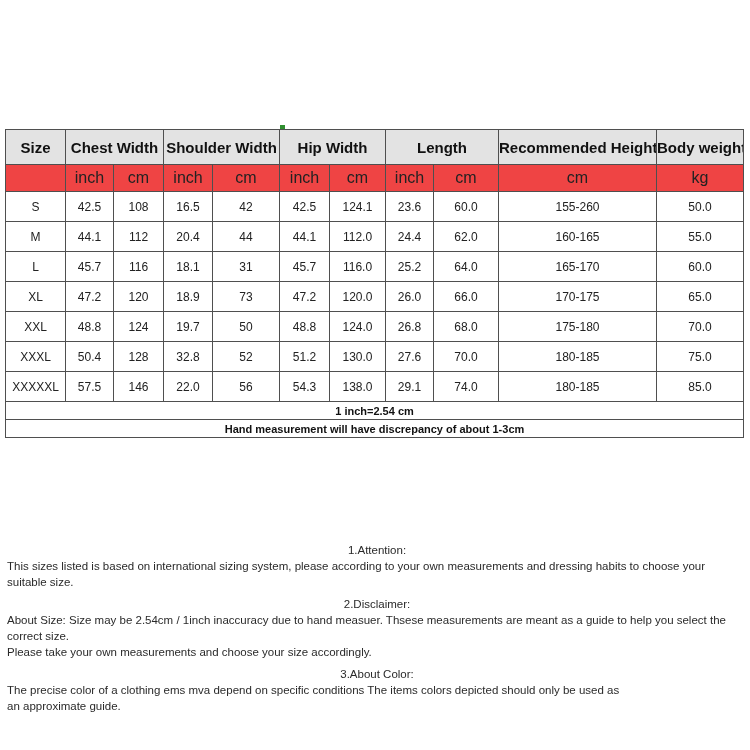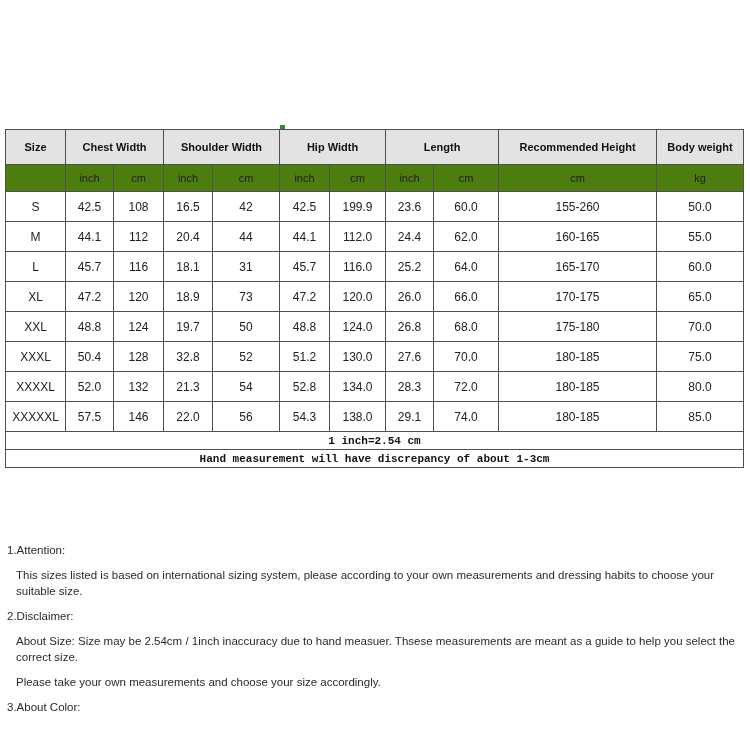--- a/index.html
+++ b/index.html
@@ -3,35 +3,35 @@
 <meta charset="utf-8">
 <style>
   html,body{margin:0;padding:0;background:#ffffff;}
   .page{position:relative;width:750px;height:750px;background:#ffffff;overflow:hidden;
         font-family:"Liberation Sans",sans-serif;color:#1a1a1a;}
 
   table.size-chart{position:absolute;left:5px;top:129px;width:738px;
         border-collapse:collapse;table-layout:fixed;}
   .size-chart th,.size-chart td{border:1px solid #4f4f4f;text-align:center;
         vertical-align:middle;padding:0;overflow:hidden;white-space:nowrap;}
-  .size-chart thead tr.hdr-row th{background:#e3e3e3;font-size:11px;
+  .size-chart thead tr.hdr-row th{background:#e3e3e3;font-size:15px;
         font-weight:bold;height:34px;color:#111;}
-  .size-chart tr.units-row td{background:#4d7c0f;font-size:11px;height:26px;color:#222;}
+  .size-chart tr.units-row td{background:#ef4444;font-size:16px;height:26px;color:#222;}
   .size-chart tbody.data td{font-size:12px;height:29px;background:#ffffff;color:#222;}
-  .size-chart tr.note-row td{font-family:Liberation Mono, monospace;
+  .size-chart tr.note-row td{font-family:Liberation Sans, sans-serif;
         font-size:11px;font-weight:bold;height:17px;background:#ffffff;color:#111;}
 
   .green-marker{position:absolute;left:280px;top:125px;width:5px;height:5px;
         background:#2f8f2f;}
 
   .footnotes{position:absolute;left:7px;top:542px;width:740px;font-size:11.5px;
         line-height:16px;color:#2a2a2a;}
   .fn{margin:0 0 6px 0;}
-  .fn-title{margin:0;}
-  .fn-line{margin:9px;}
+  .fn-title{margin:0;text-align:center;}
+  .fn-line{margin:0;}
 </style>
 </head>
 <body>
 
 <div class="page">
 
   <div class="green-marker"></div>
 
   <table class="size-chart">
     <colgroup>
@@ -72,21 +72,21 @@
         </tr>
     </thead>
     <tbody class="data">
         <tr>
           <td>S</td>
           <td>42.5</td>
           <td>108</td>
           <td>16.5</td>
           <td>42</td>
           <td>42.5</td>
-          <td>199.9</td>
+          <td>124.1</td>
           <td>23.6</td>
           <td>60.0</td>
           <td>155-260</td>
           <td>50.0</td>
         </tr>
         <tr>
           <td>M</td>
           <td>44.1</td>
           <td>112</td>
           <td>20.4</td>
@@ -142,33 +142,20 @@
           <td>50.4</td>
           <td>128</td>
           <td>32.8</td>
           <td>52</td>
           <td>51.2</td>
           <td>130.0</td>
           <td>27.6</td>
           <td>70.0</td>
           <td>180-185</td>
           <td>75.0</td>
-        </tr>
-        <tr>
-          <td>XXXXL</td>
-          <td>52.0</td>
-          <td>132</td>
-          <td>21.3</td>
-          <td>54</td>
-          <td>52.8</td>
-          <td>134.0</td>
-          <td>28.3</td>
-          <td>72.0</td>
-          <td>180-185</td>
-          <td>80.0</td>
         </tr>
         <tr>
           <td>XXXXXL</td>
           <td>57.5</td>
           <td>146</td>
           <td>22.0</td>
           <td>56</td>
           <td>54.3</td>
           <td>138.0</td>
           <td>29.1</td>
@@ -196,16 +183,20 @@
     </div>
     <div class="fn">
       <div class="fn-title">2.Disclaimer:</div>
       <div>
           <div class="fn-line">About Size: Size may be 2.54cm / 1inch inaccuracy due to hand measuer. Thsese measurements are meant as a guide to help you select the correct size.</div>
           <div class="fn-line">Please take your own measurements and choose your size accordingly.</div>
         </div>
     </div>
     <div class="fn">
       <div class="fn-title">3.About Color:</div>
+      <div>
+          <div class="fn-line">The precise color of a clothing ems mva depend on specific conditions The items colors depicted should only be used as</div>
+          <div class="fn-line">an approximate guide.</div>
+        </div>
     </div>
   </div>
 
 </div>
 
 </body></html>

